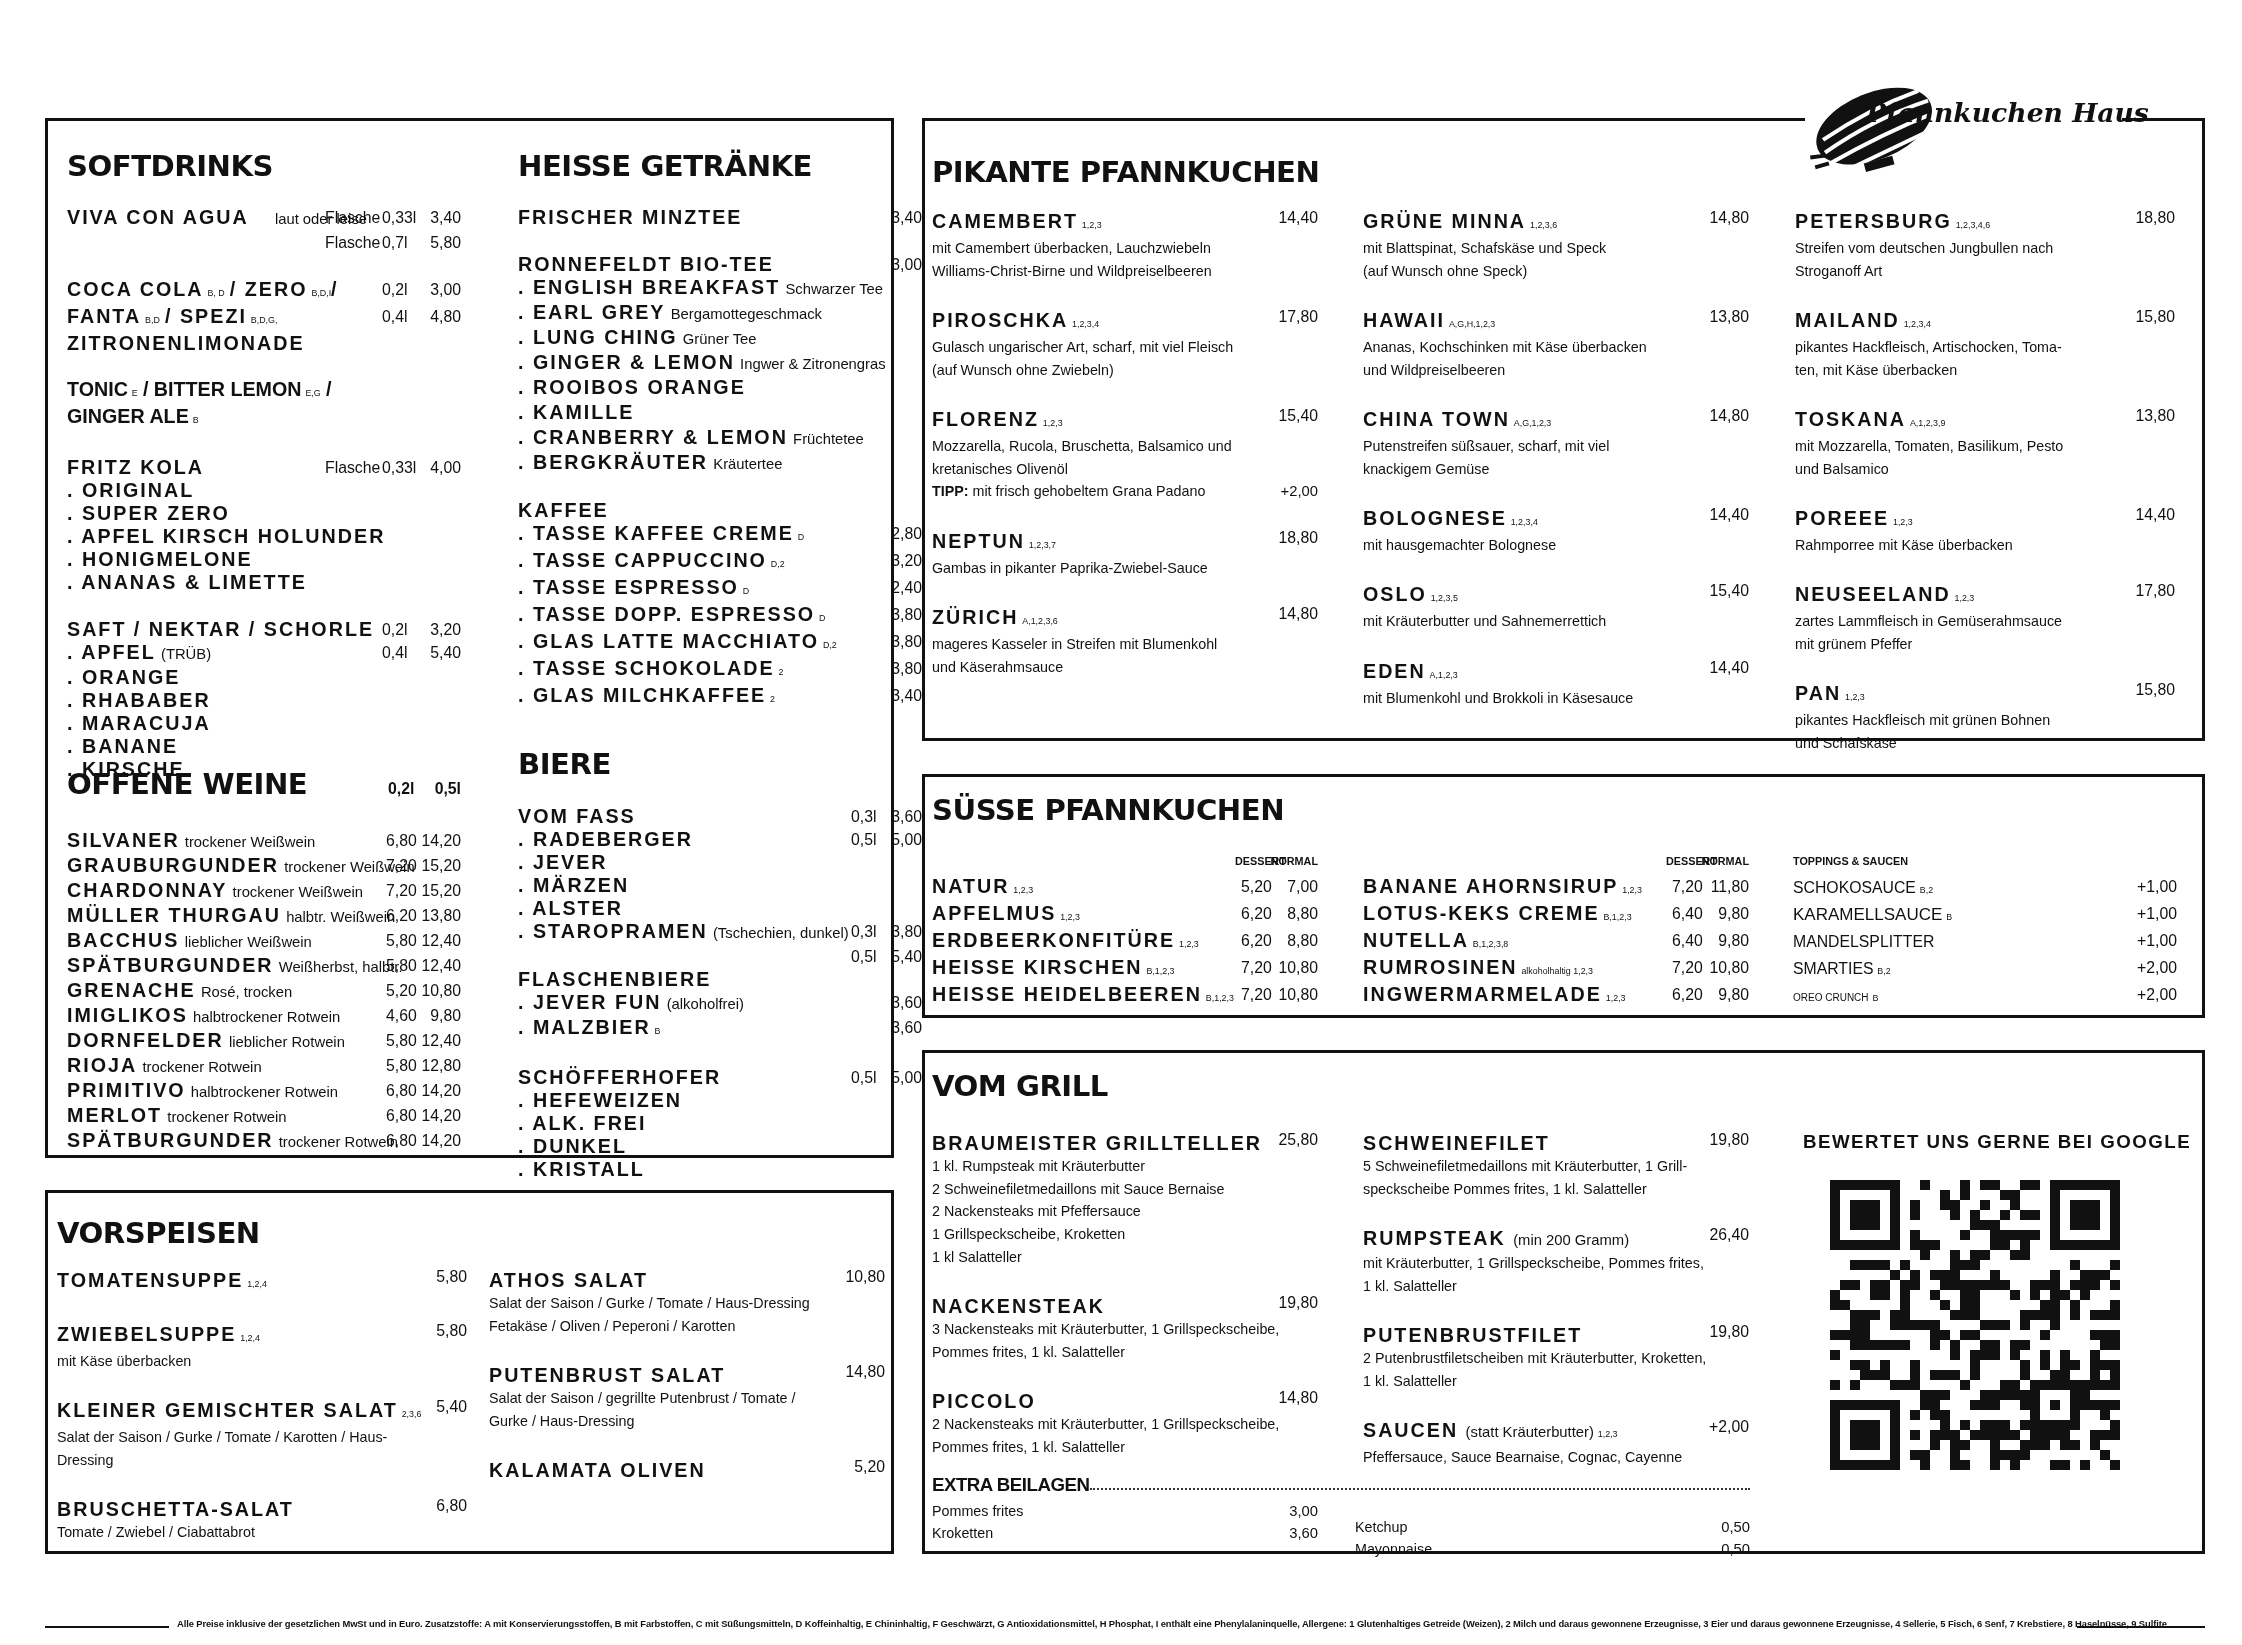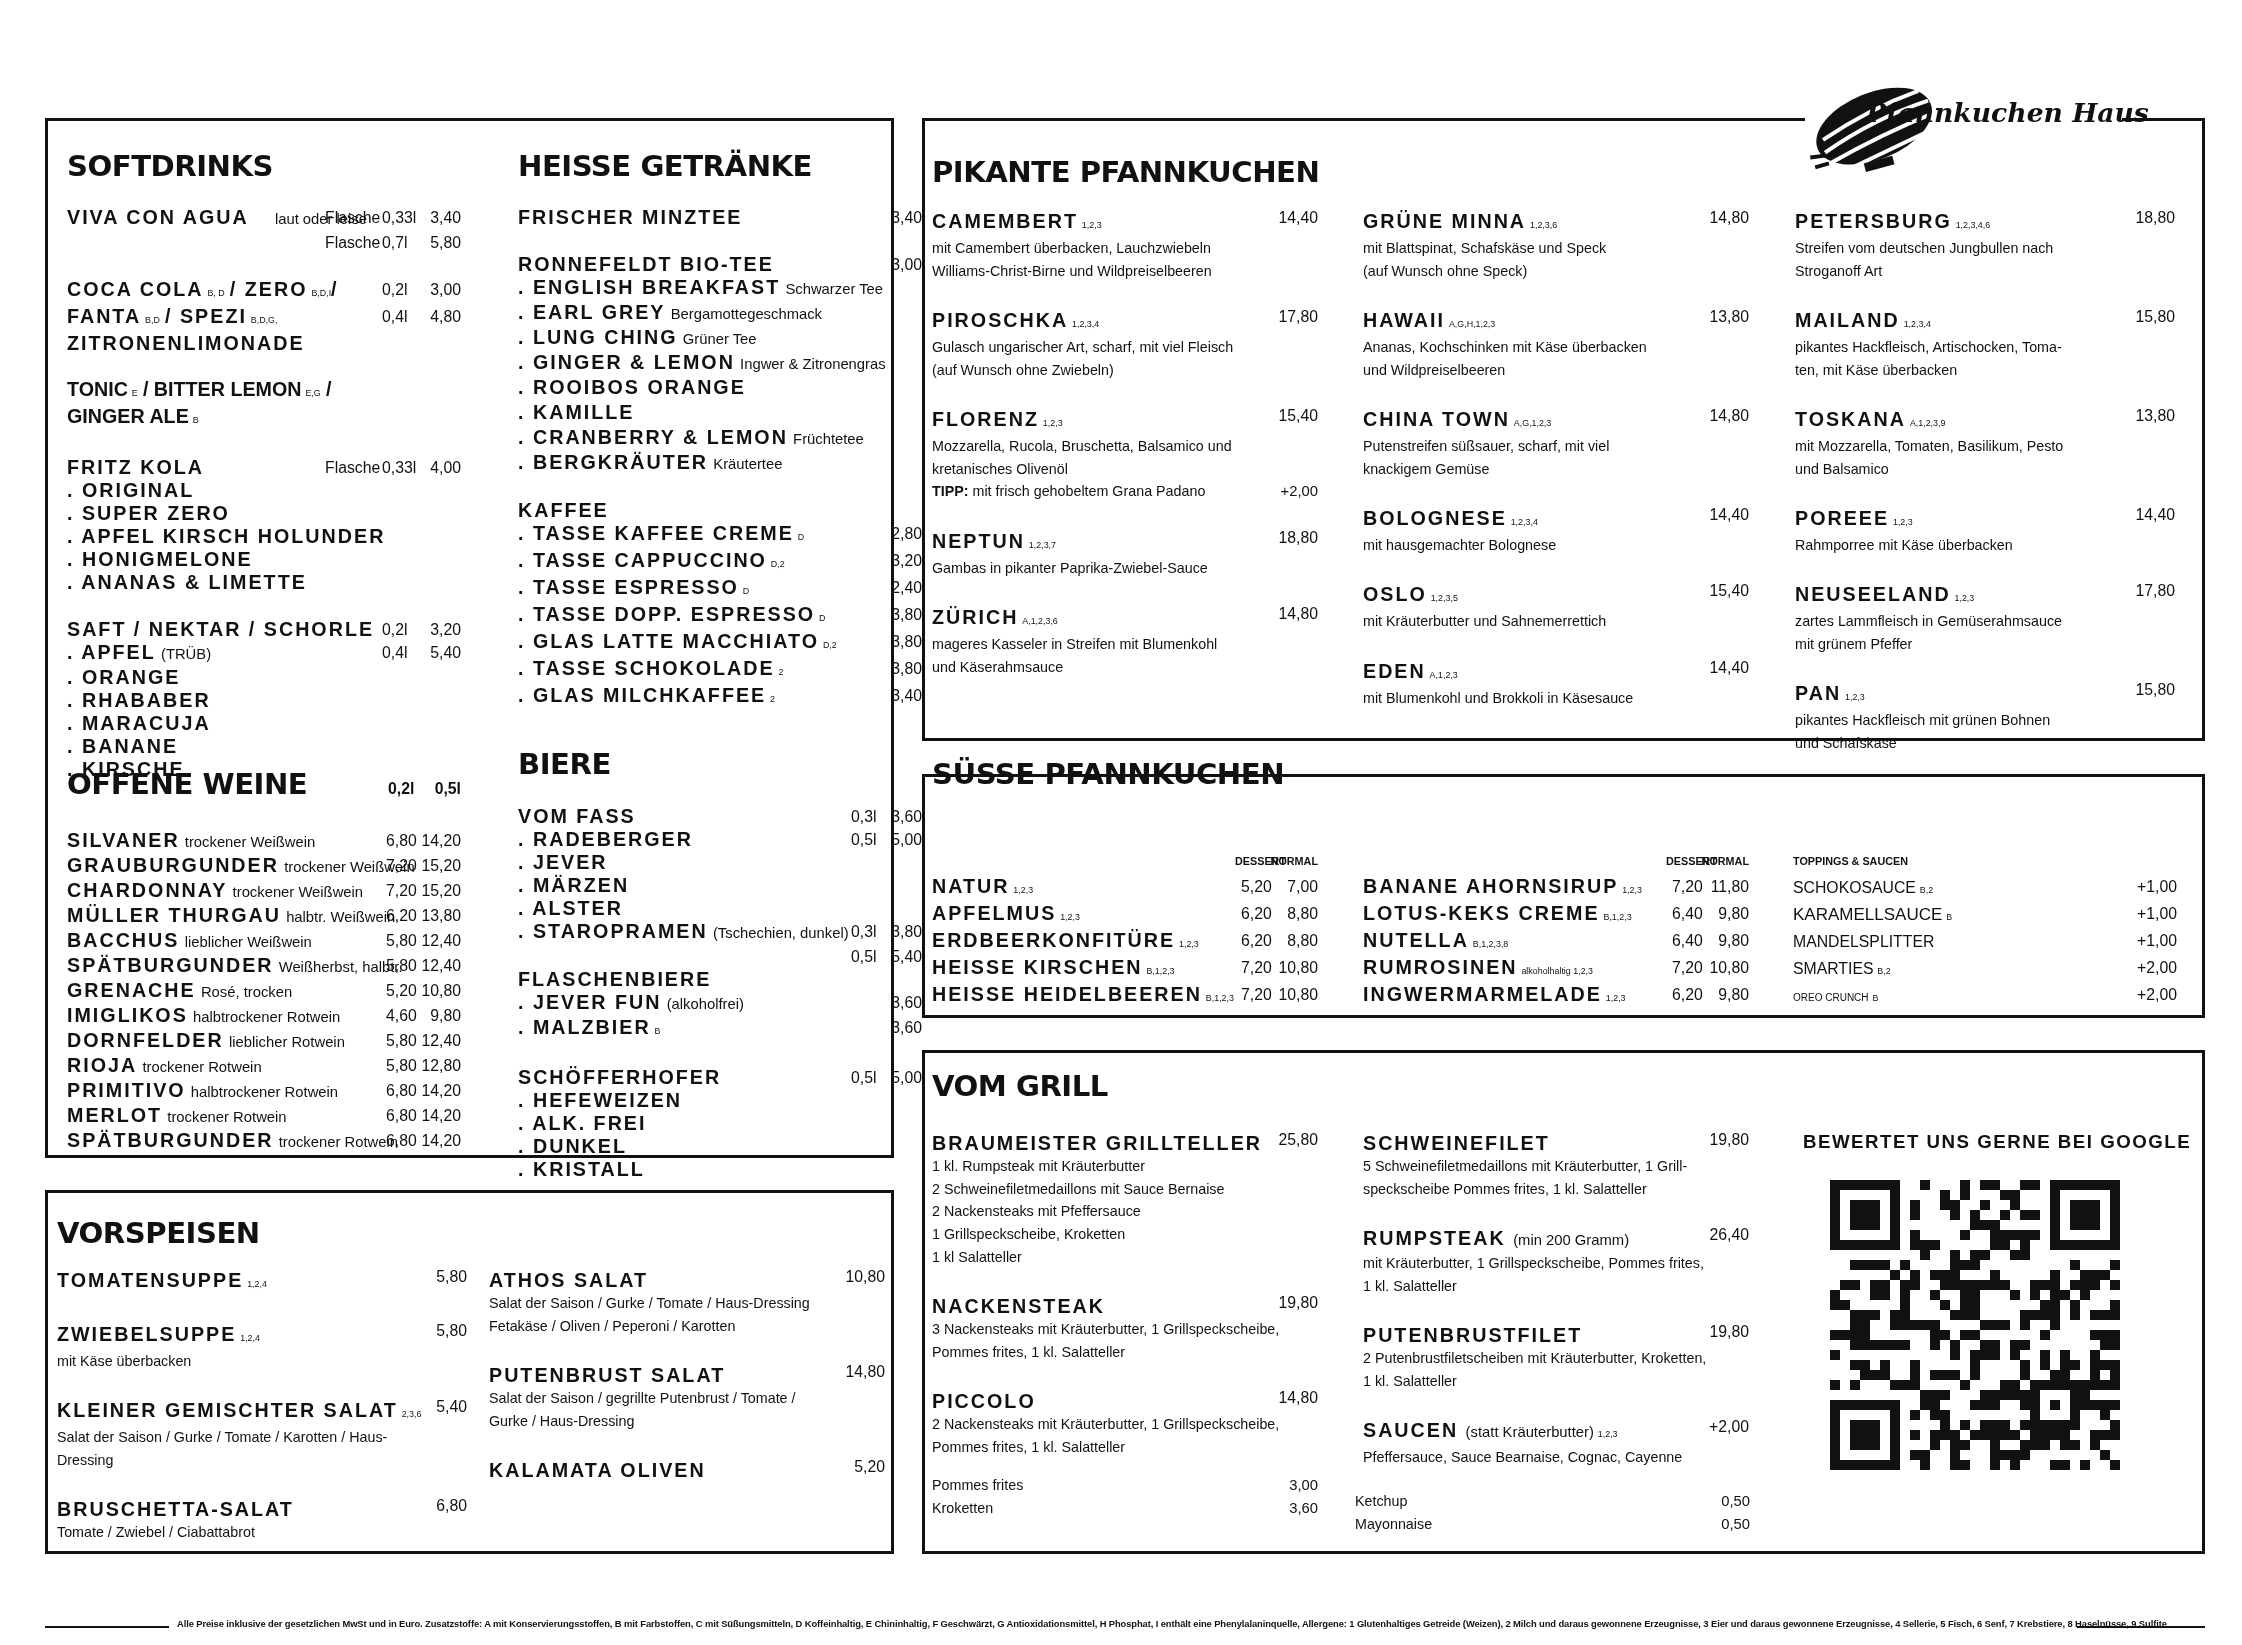--- a/index.html
+++ b/index.html
@@ -374,21 +374,21 @@
     </div>
     <div class="dish">
     <span class="nm">PAN<span class="sup">1,2,3</span></span>
     <span class="pr">15,80</span>
       <div class="desc">pikantes Hackfleisch mit grünen Bohnen</div>
       <div class="desc">und Schafskäse</div>
     </div>
   </div>
 
 <div class="box" style="left:922px;top:774px;width:1283px;height:244px;"></div>
-<div class="col" style="left:932px;top:760px;">
+<div class="col" style="left:932px;top:796px;">
   <h2 class="h2">SÜSSE PFANNKUCHEN</h2>
 </div>
 <div class="col" style="left:932px;top:853px;width:386px;">
   <div style="position:relative;height:21.7px">
     <span class="hdr-small" style="position:absolute;left:303px;top:2px">DESSERT</span>
     <span class="hdr-small" style="position:absolute;right:0;top:2px">NORMAL</span>
   </div>
   <div id="suess1">
       <div class="row"><span class="nm">NATUR</span><span class="sup">1,2,3</span>
   <span class="pr2" style="left:309px">5,20</span><span class="pr">7,00</span></div>
@@ -480,20 +480,24 @@
       <div class="desc">1 kl. Salatteller</div>
     </div>
     <div class="dish">
     <span class="nm">SAUCEN <span class="d">(statt Kräuterbutter)</span><span class="sup">1,2,3</span></span>
     <span class="pr">+2,00</span>
       <div class="desc">Pfeffersauce, Sauce Bearnaise, Cognac, Cayenne</div>
     </div>
   </div>
 
 <div class="col" style="left:932px;top:1474px;width:818px;">
+  <div style="position:relative;height:25.6px">
+    <span style="font-weight:bold;font-size:18.7px;letter-spacing:-0.5px">EXTRA BEILAGEN</span>
+    <div class="dots" style="left:158px;right:0;top:13.8px"></div>
+  </div>
   <div style="position:relative;height:47px;font-size:14.3px;line-height:22.7px">
     <div style="position:absolute;left:0;top:0;width:386px">
       <div style="position:relative"><span>Pommes frites</span><span class="pr" style="font-size:14.8px">3,00</span></div>
       <div style="position:relative"><span>Kroketten</span><span class="pr" style="font-size:14.8px">3,60</span></div>
     </div>
     <div style="position:absolute;left:423px;top:16px;width:395px">
       <div style="position:relative"><span>Ketchup</span><span class="pr" style="font-size:14.8px">0,50</span></div>
       <div style="position:relative"><span>Mayonnaise</span><span class="pr" style="font-size:14.8px">0,50</span></div>
     </div>
   </div>

